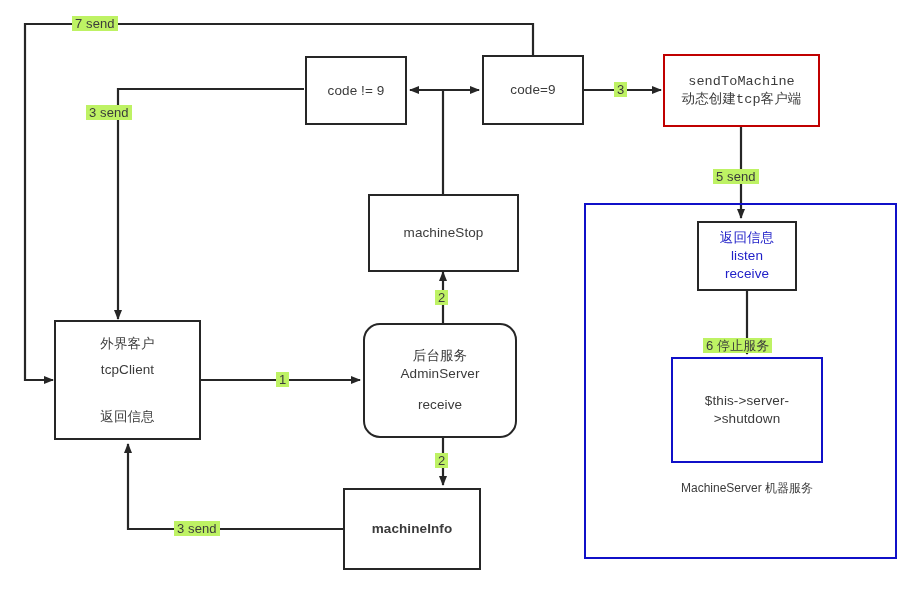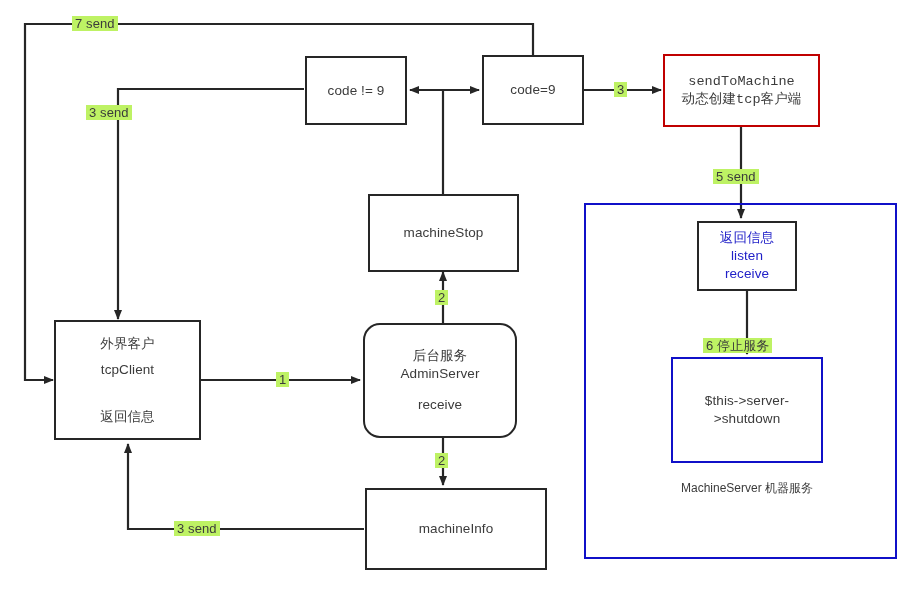--- a/index.html
+++ b/index.html
@@ -148,21 +148,21 @@
     <span class="line">返回信息</span>
   </div>
 
   <div class="node black" style="left:363px; top:323px; width:154px; height:115px;border-radius:17px;">
     <span class="line">后台服务</span>
     <span class="line">AdminServer</span>
     <span class="gap"></span>
     <span class="line">receive</span>
   </div>
 
-  <div class="node black" style="left:365px; top:488px; width:182px; height:82px;">
+  <div class="node black" style="left:343px; top:488px; width:138px; height:82px;font-weight:bold;">
     <span class="line">machineInfo</span>
   </div>
 
   <div class="node black bluetext" style="left:697px; top:221px; width:100px; height:70px;">
     <span class="line">返回信息</span>
     <span class="line">listen</span>
     <span class="line">receive</span>
   </div>
 
   <div class="node blue" style="left:671px; top:357px; width:152px; height:106px;">

